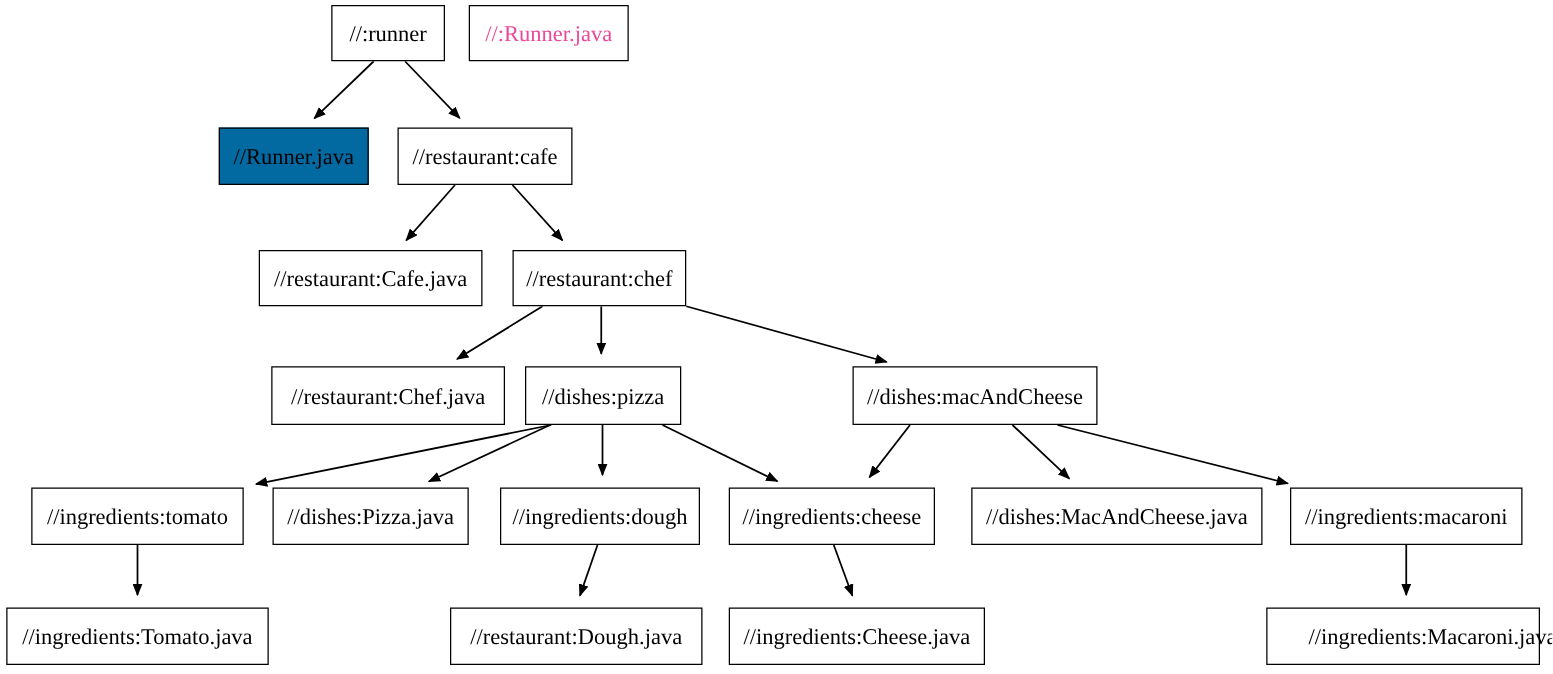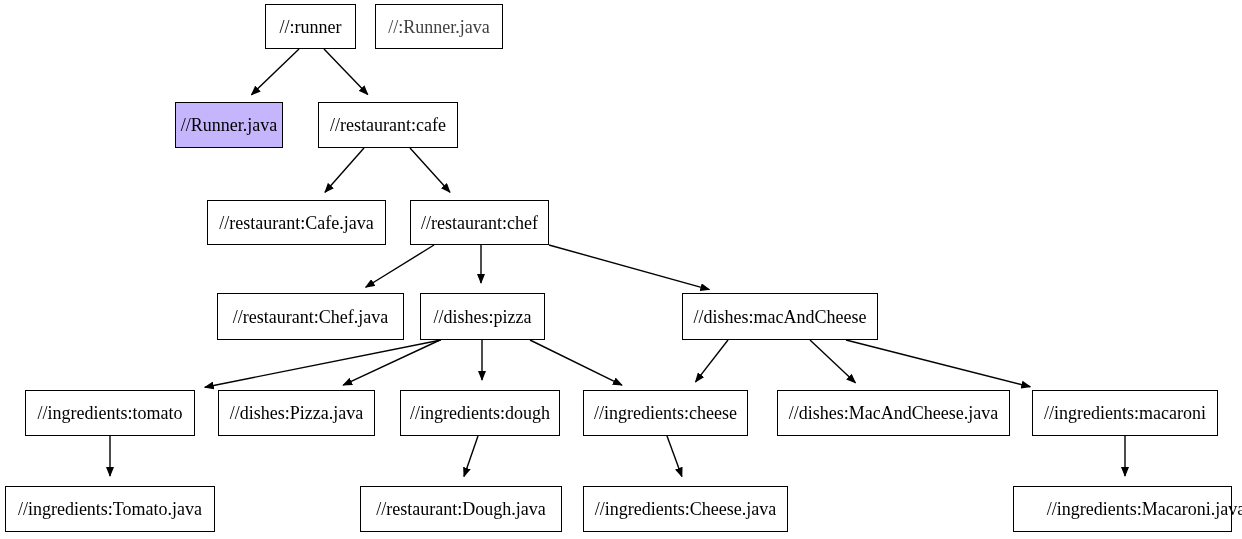--- a/index.html
+++ b/index.html
@@ -73,24 +73,24 @@
         <line x1="478" y1="436" x2="463.94995431884485" y2="476.4971904927413" stroke="#000000" stroke-width="1.4" marker-end="url(#arrowhead)"></line>
         <line x1="667" y1="436" x2="681.8966428358834" y2="476.5519721643494" stroke="#000000" stroke-width="1.4" marker-end="url(#arrowhead)"></line>
         <line x1="1125" y1="436" x2="1125" y2="476" stroke="#000000" stroke-width="1.4" marker-end="url(#arrowhead)"></line>
       </g>
   </svg>
 
   <div id="node-group">
       <div class="graph-node" style="left: 265px; top: 4px; width: 91px; height: 45px; border-color: rgb(0, 0, 0); background: rgb(255, 255, 255); color: rgb(0, 0, 0);">
         <span class="node-label">//:runner</span>
       </div>
-      <div class="graph-node" style="left: 375px; top: 4px; width: 128px; height: 45px; border-color: rgb(0, 0, 0); background: rgb(255, 255, 255); color: #404040;">
+      <div class="graph-node" style="left: 375px; top: 4px; width: 128px; height: 45px; border-color: rgb(0, 0, 0); background: rgb(255, 255, 255); color: #ec4899;">
         <span class="node-label">//:Runner.java</span>
       </div>
-      <div class="graph-node" style="left: 175px; top: 102px; width: 108px; height: 46px; border-color: rgb(0, 0, 0); background: #c4b5fd; color: rgb(0, 0, 0);">
+      <div class="graph-node" style="left: 175px; top: 102px; width: 120px; height: 46px; border-color: rgb(0, 0, 0); background: #0369a1; color: rgb(0, 0, 0);">
         <span class="node-label">//Runner.java</span>
       </div>
       <div class="graph-node" style="left: 318px; top: 102px; width: 140px; height: 46px; border-color: rgb(0, 0, 0); background: rgb(255, 255, 255); color: rgb(0, 0, 0);">
         <span class="node-label">//restaurant:cafe</span>
       </div>
       <div class="graph-node" style="left: 207px; top: 200px; width: 179px; height: 45px; border-color: rgb(0, 0, 0); background: rgb(255, 255, 255); color: rgb(0, 0, 0);">
         <span class="node-label">//restaurant:Cafe.java</span>
       </div>
       <div class="graph-node" style="left: 410px; top: 200px; width: 139px; height: 45px; border-color: rgb(0, 0, 0); background: rgb(255, 255, 255); color: rgb(0, 0, 0);">
         <span class="node-label">//restaurant:chef</span>

